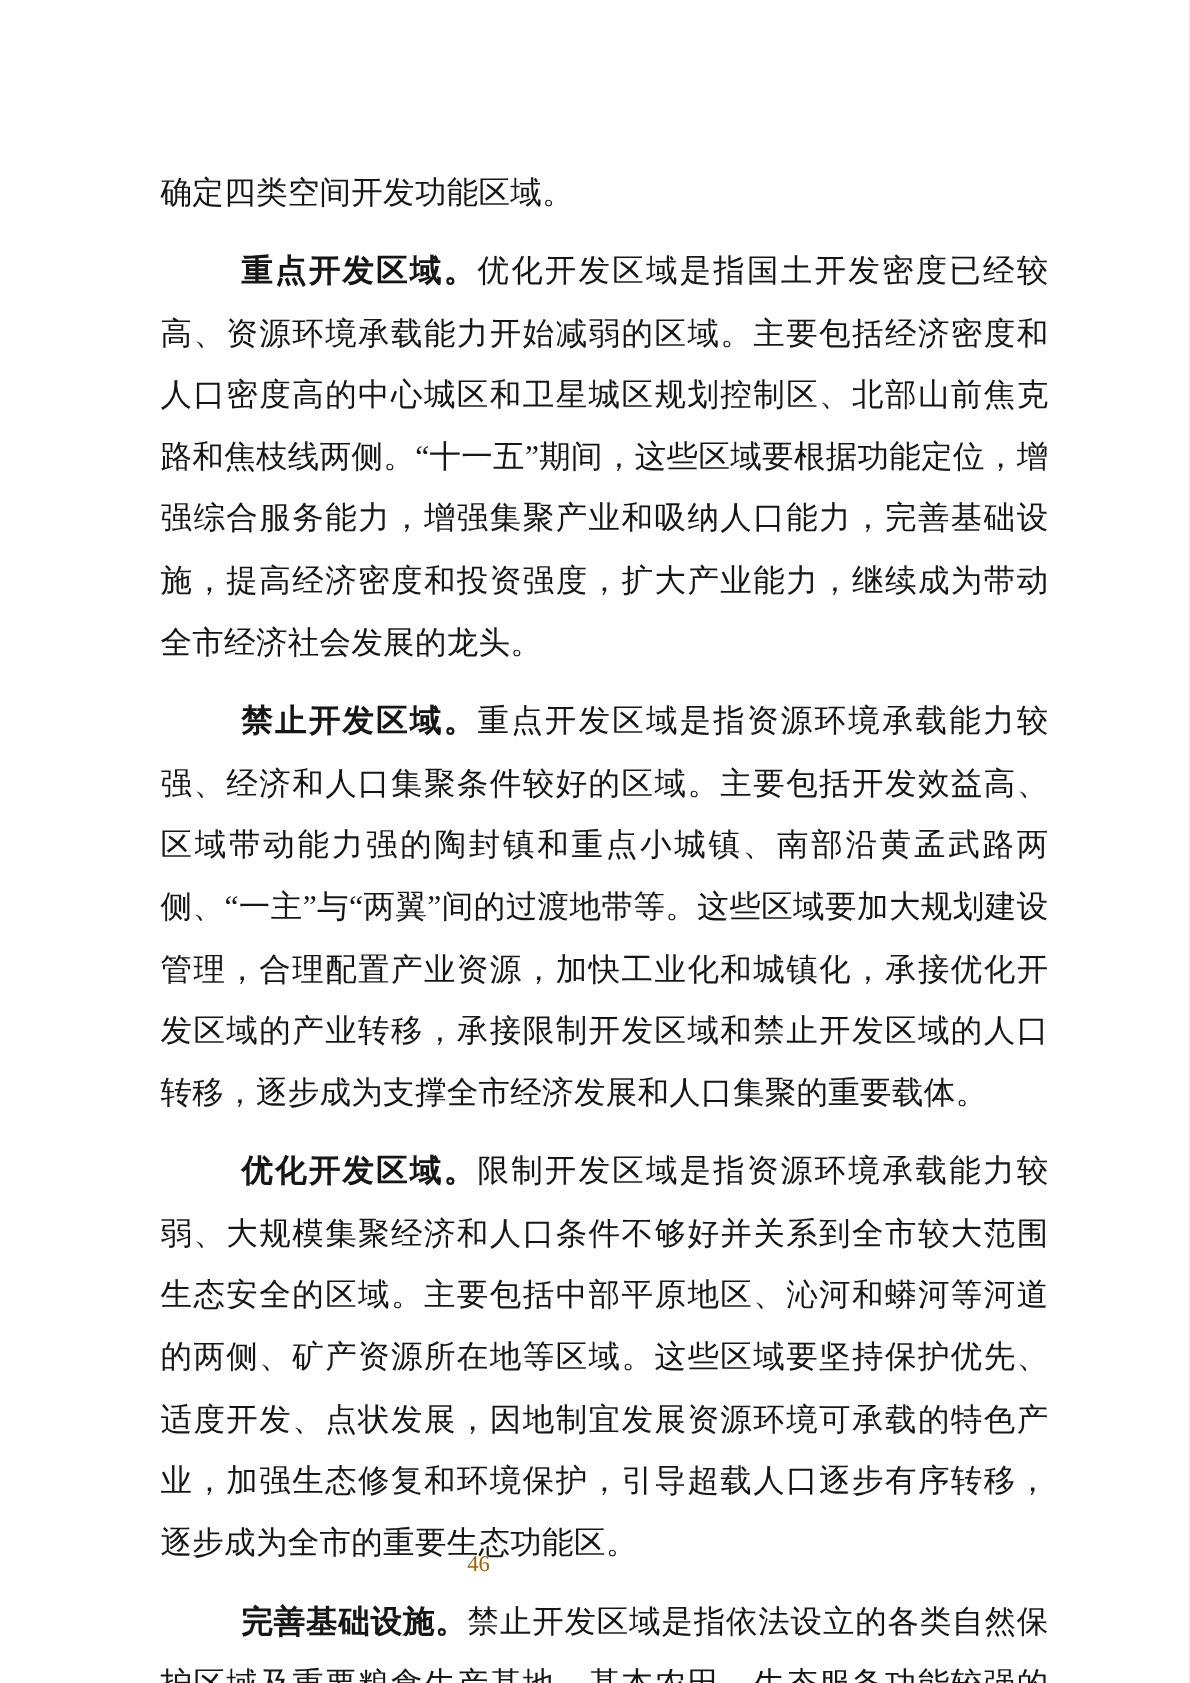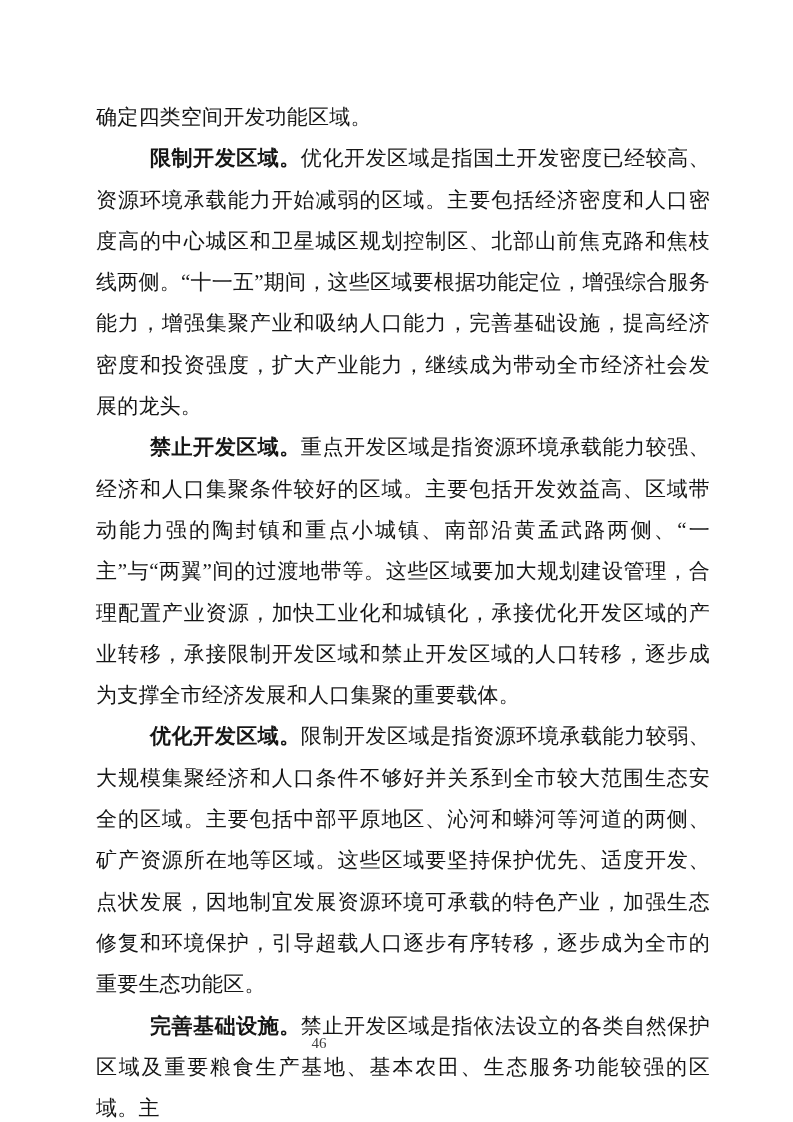--- a/index.html
+++ b/index.html
@@ -21,48 +21,48 @@
     position: absolute;
     left: 96px;
     top: 97px;
     width: 614px;
     font-size: 21px;
     line-height: 41.3px;
     text-align: justify;
     letter-spacing: 0.2px;
   }
   .content p {
-    margin: 0;
+    margin: 11px;
     padding: 0;
     text-indent: 54px;
   }
   .content p.continuation {
     text-indent: 0;
   }
   .lead {
     font-weight: bold;
   }
   .footer {
     position: absolute;
     top: 1033px;
     left: 0;
     width: 638px;
     text-align: center;
     font-size: 15px;
     line-height: 20px;
-    color: #404040;
+    color: #a16207;
   }
 </style>
 </head>
 <body>
 
 <div class="page">
   <div class="content">
     <p class="continuation"><span>确定四类空间开发功能区域。</span></p>
-    <p><span class="lead">限制开发区域。</span><span>优化开发区域是指国土开发密度已经较高、资源环境承载能力开始减弱的区域。主要包括经济密度和人口密度高的中心城区和卫星城区规划控制区、北部山前焦克路和焦枝线两侧。“十一五”期间，这些区域要根据功能定位，增强综合服务能力，增强集聚产业和吸纳人口能力，完善基础设施，提高经济密度和投资强度，扩大产业能力，继续成为带动全市经济社会发展的龙头。</span></p>
+    <p><span class="lead">重点开发区域。</span><span>优化开发区域是指国土开发密度已经较高、资源环境承载能力开始减弱的区域。主要包括经济密度和人口密度高的中心城区和卫星城区规划控制区、北部山前焦克路和焦枝线两侧。“十一五”期间，这些区域要根据功能定位，增强综合服务能力，增强集聚产业和吸纳人口能力，完善基础设施，提高经济密度和投资强度，扩大产业能力，继续成为带动全市经济社会发展的龙头。</span></p>
     <p><span class="lead">禁止开发区域。</span><span>重点开发区域是指资源环境承载能力较强、经济和人口集聚条件较好的区域。主要包括开发效益高、区域带动能力强的陶封镇和重点小城镇、南部沿黄孟武路两侧、“一主”与“两翼”间的过渡地带等。这些区域要加大规划建设管理，合理配置产业资源，加快工业化和城镇化，承接优化开发区域的产业转移，承接限制开发区域和禁止开发区域的人口转移，逐步成为支撑全市经济发展和人口集聚的重要载体。</span></p>
     <p><span class="lead">优化开发区域。</span><span>限制开发区域是指资源环境承载能力较弱、大规模集聚经济和人口条件不够好并关系到全市较大范围生态安全的区域。主要包括中部平原地区、沁河和蟒河等河道的两侧、矿产资源所在地等区域。这些区域要坚持保护优先、适度开发、点状发展，因地制宜发展资源环境可承载的特色产业，加强生态修复和环境保护，引导超载人口逐步有序转移，逐步成为全市的重要生态功能区。</span></p>
     <p><span class="lead">完善基础设施。</span><span>禁止开发区域是指依法设立的各类自然保护区域及重要粮食生产基地、基本农田、生态服务功能较强的区域。主</span></p>
   </div>
   <div class="footer">
     <span>46</span>
   </div>
 </div>
 
 </body></html>

